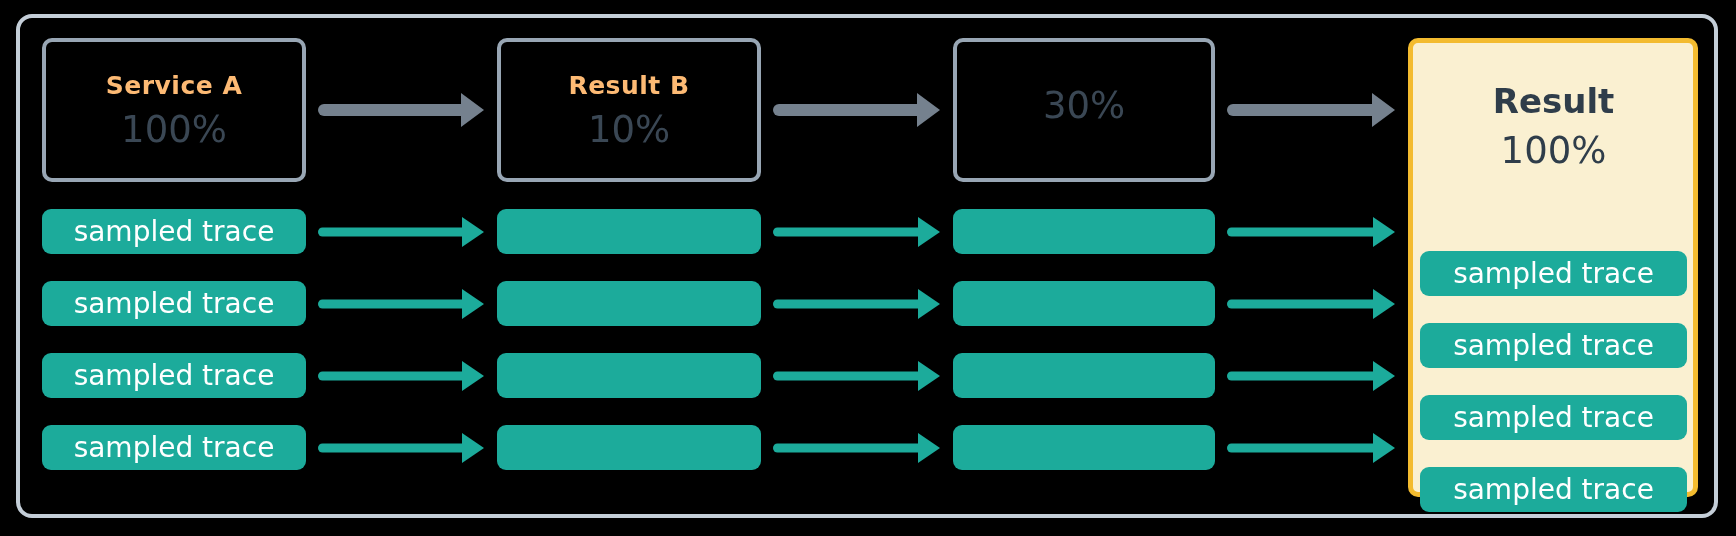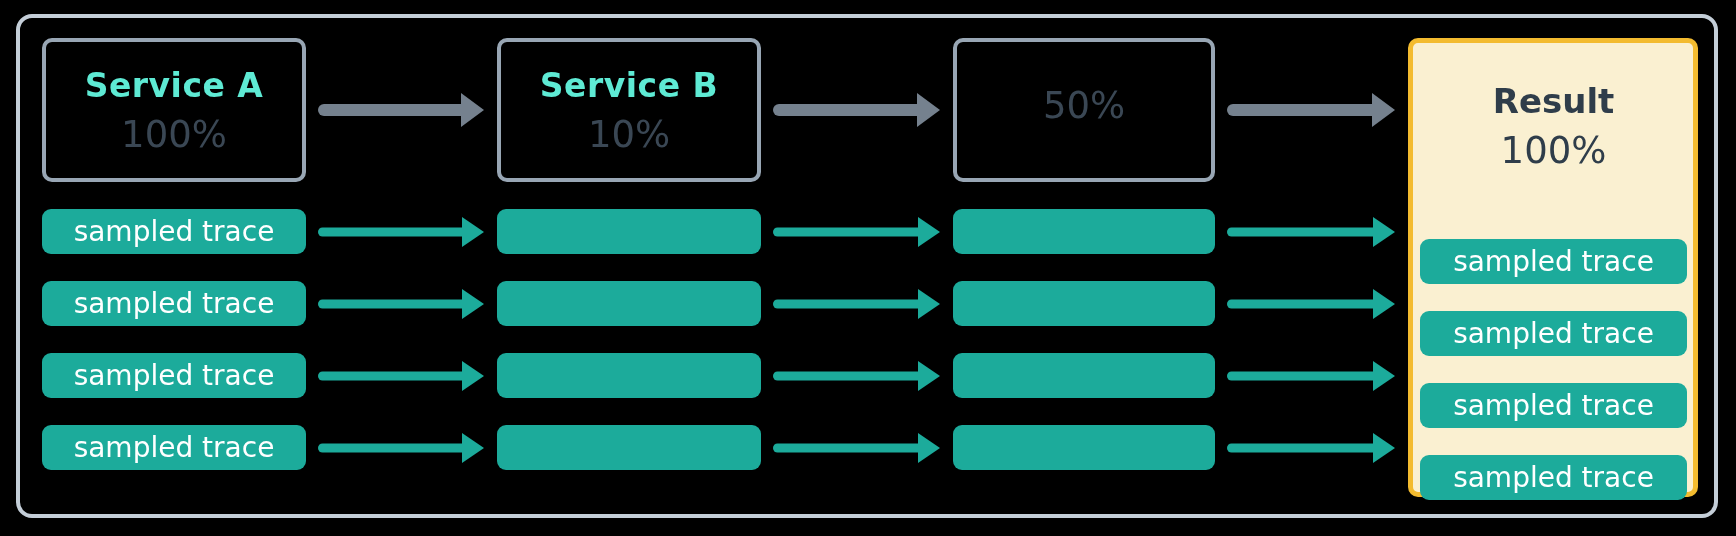--- a/index.html
+++ b/index.html
@@ -40,23 +40,23 @@
     border-radius: 10px;
     background: transparent;
     display: flex;
     flex-direction: column;
     align-items: center;
     justify-content: center;
     padding-bottom: 10px;
     row-gap: 8px;
   }
   .svc-name {
-    font-size: 33px;
+    font-size: 25px;
     font-weight: bold;
-    color: #5eead4;
+    color: #fdba74;
     letter-spacing: 0.5px;
     margin-top: 11px;
   }
   .svc-rate {
     font-size: 37px;
     color: #3A4754;
   }
   
   .arrow-cell {
     position: relative;
@@ -130,21 +130,21 @@
     flex-direction: column;
     padding: 0 6px 22px 7px;
   }
   .result-header {
     height: 166px;
     flex: none;
     display: flex;
     flex-direction: column;
     align-items: center;
     justify-content: center;
-    padding-bottom: 30px;
+    padding-bottom: 42px;
     row-gap: 8px;
   }
   .result-name {
     font-size: 34px;
     font-weight: bold;
     color: #2F3D4A;
   }
   .result-rate {
     font-size: 37px;
     color: #2F3D4A;
@@ -166,31 +166,31 @@
         <div class="svc-name">Service A</div>
         <div class="svc-rate">100%</div>
       </div>
       <div class="arrow-cell">
         <div class="arrow gray">
             <div class="shaft"></div>
             <div class="head"></div>
           </div>
       </div>
       <div class="service-node">
-        <div class="svc-name">Service B</div>
+        <div class="svc-name">Result B</div>
         <div class="svc-rate">10%</div>
       </div>
       <div class="arrow-cell">
         <div class="arrow gray">
             <div class="shaft"></div>
             <div class="head"></div>
           </div>
       </div>
       <div class="service-node">
-        <div class="svc-rate">50%</div>
+        <div class="svc-rate">30%</div>
       </div>
       <div class="arrow-cell">
         <div class="arrow gray">
             <div class="shaft"></div>
             <div class="head"></div>
           </div>
       </div>
 
       <div class="result-node">
         <div class="result-header">

